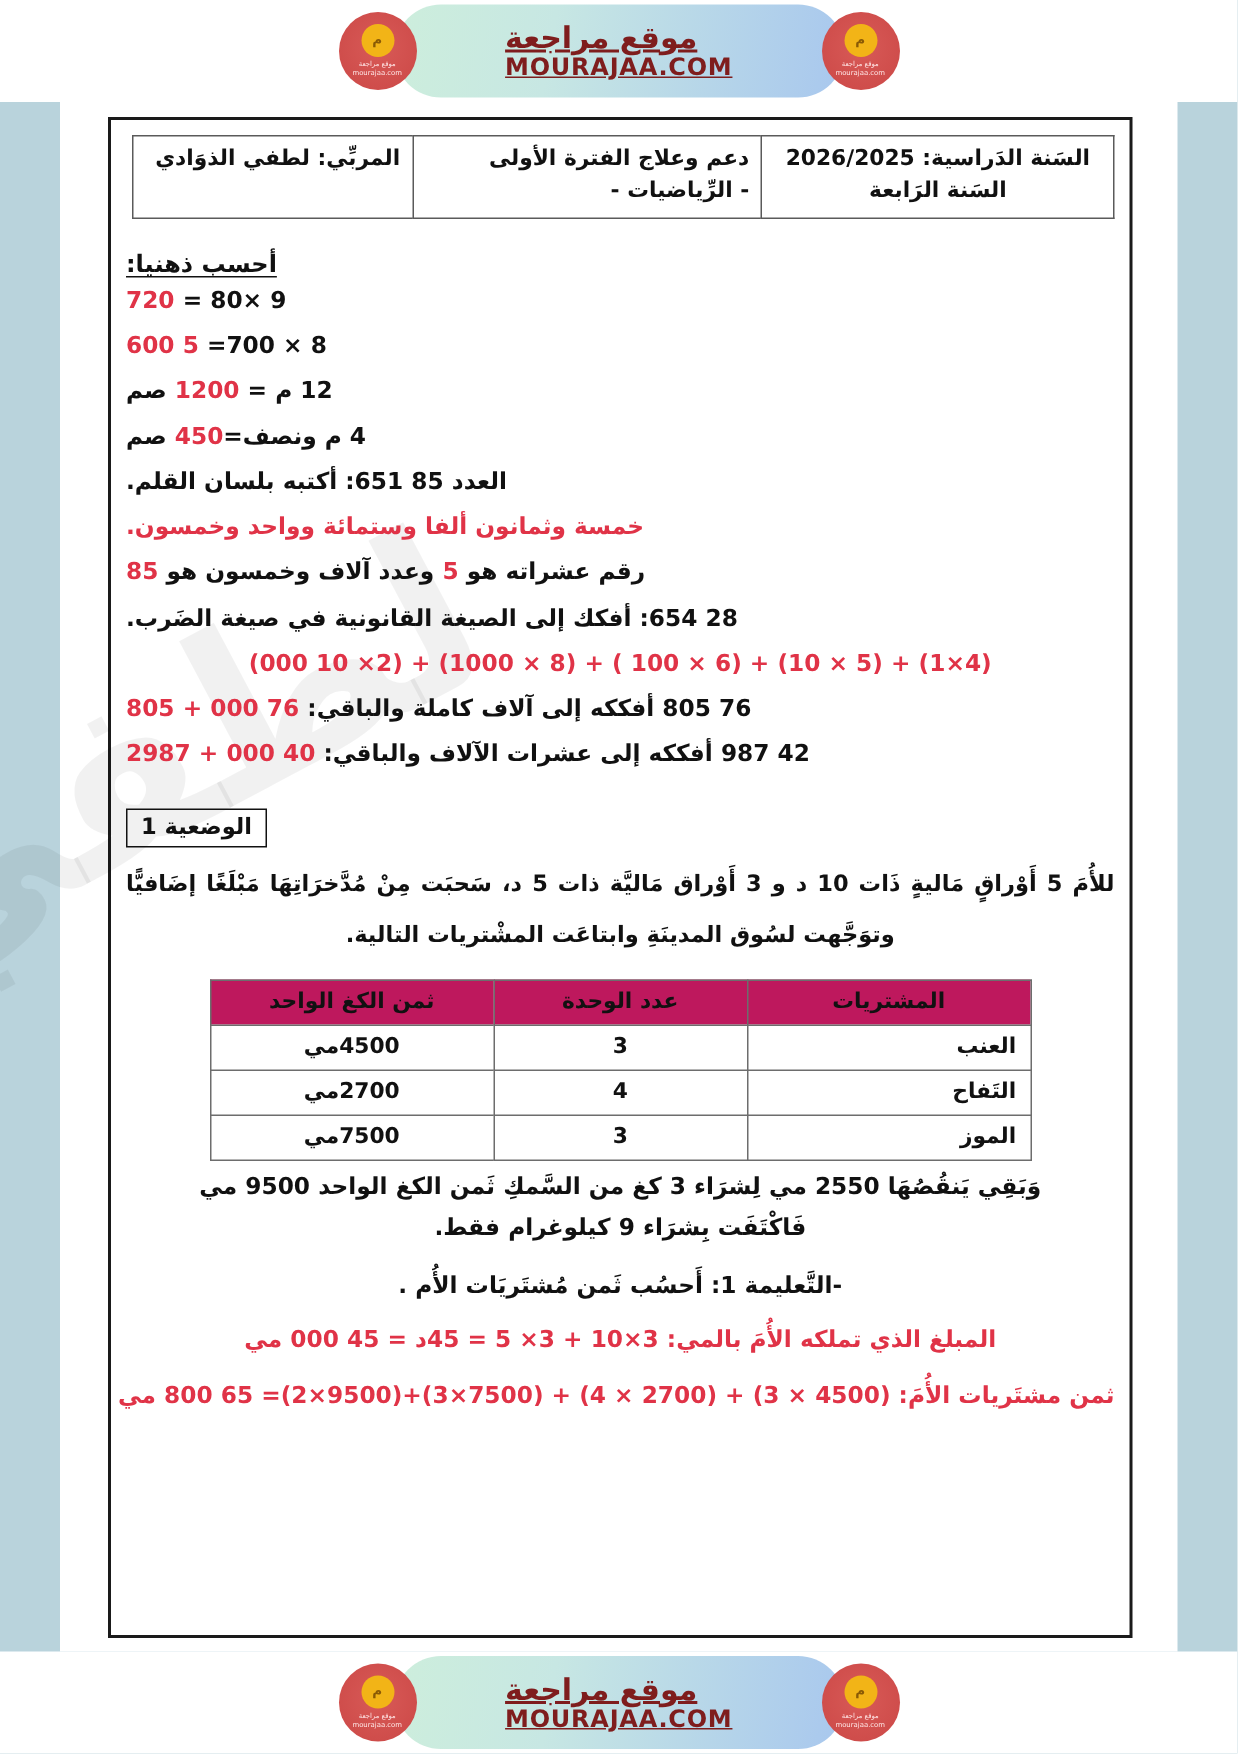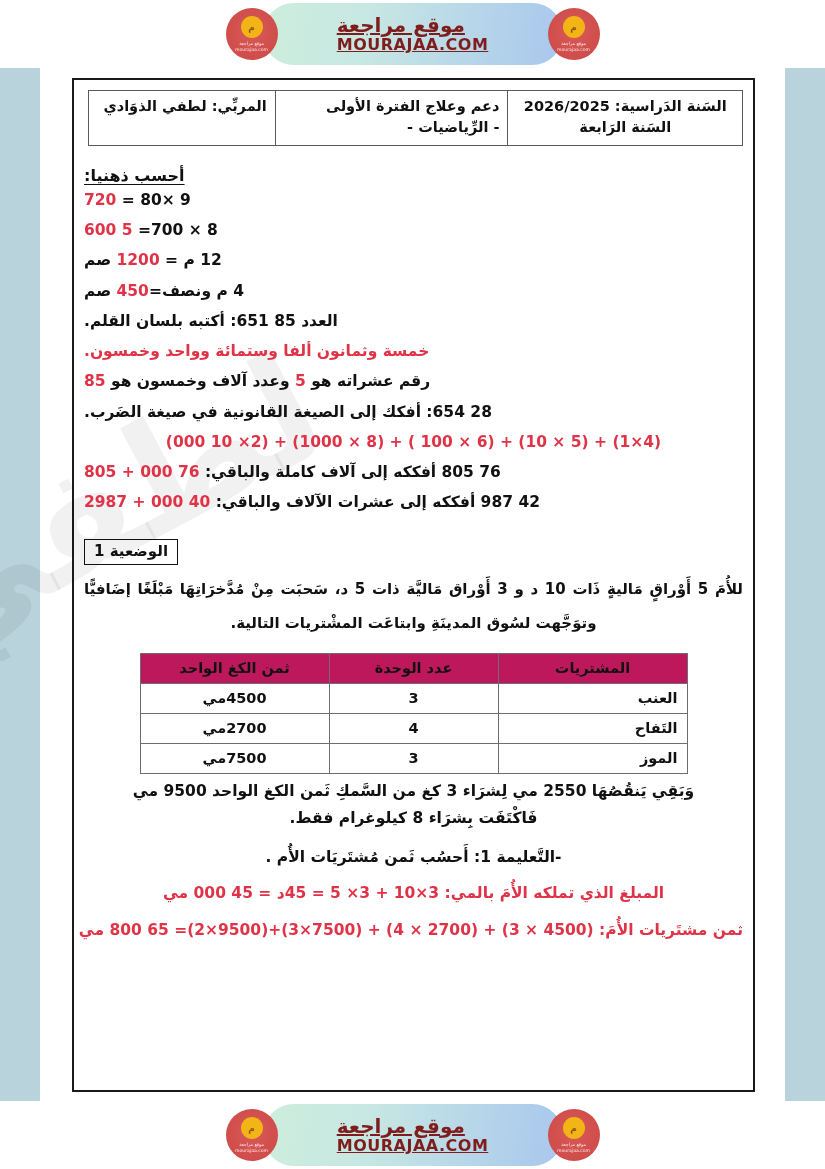--- a/index.html
+++ b/index.html
@@ -382,21 +382,21 @@
         </tr>
         <tr>
           <td class="c0">الموز</td>
           <td class="c1">3</td>
           <td class="c2">7500مي</td>
         </tr>
       </tbody>
     </table>
 
     <div class="line center tight">وَبَقِي يَنقُصُهَا 2550 مي لِشرَاء 3 كغ من السَّمكِ ثَمن الكغ الواحد 9500 مي</div>
-    <div class="line center tight">فَاكْتَفَت بِشرَاء 8 كيلوغرام فقط.</div>
+    <div class="line center tight">فَاكْتَفَت بِشرَاء 9 كيلوغرام فقط.</div>
 
     <div class="line center mt10">-التَّعليمة 1: أَحسُب ثَمن مُشتَريَات الأُم .</div>
 
     <div class="line-red center mt6">المبلغ الذي تملكه الأُمَ بالمي: 3×10 + 3× 5 = 45د = 45 000 مي</div>
     <div class="line-red center mt6">ثمن مشتَريات الأُمَ: (4500 × 3) + (2700 × 4) + (7500×3)+(9500×2)= 65 800 مي</div>
 
   </div>
 </div>
 
 <div class="banner banner-bottom">

